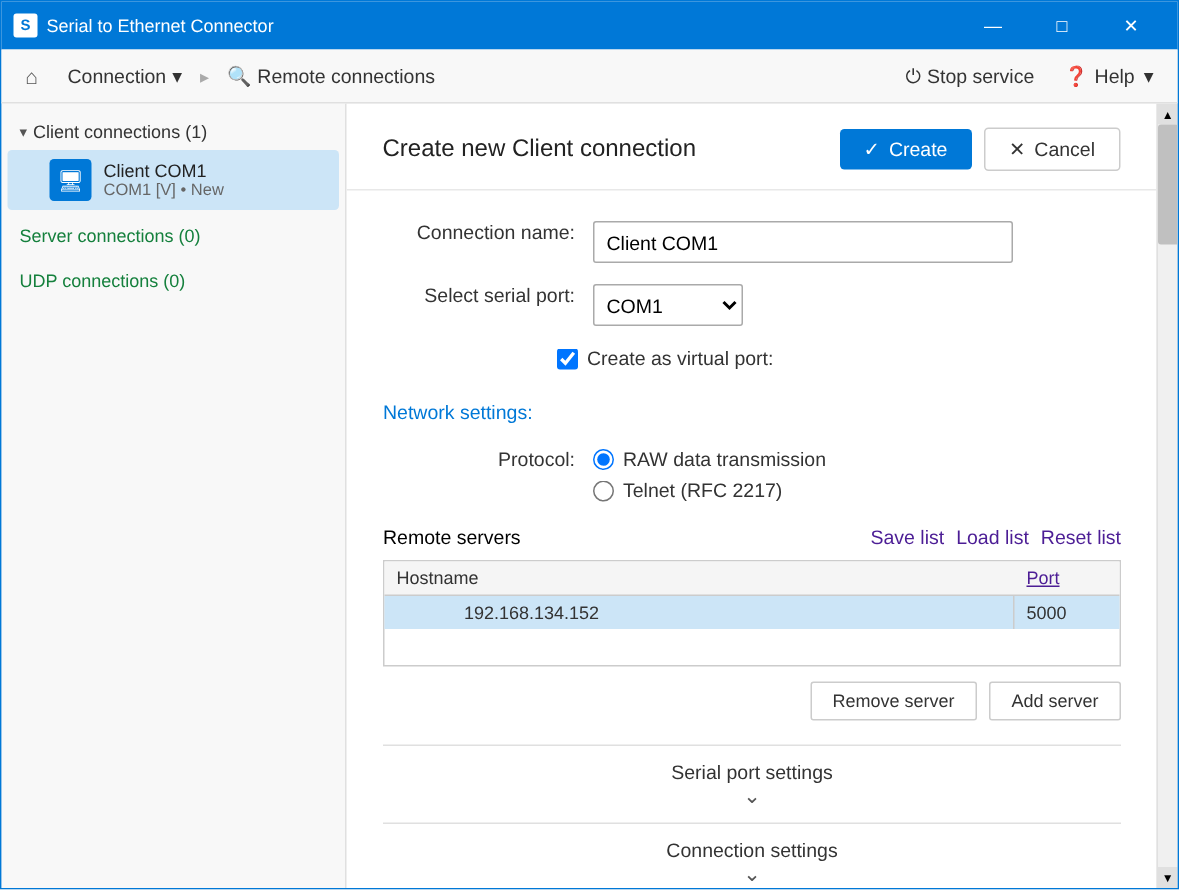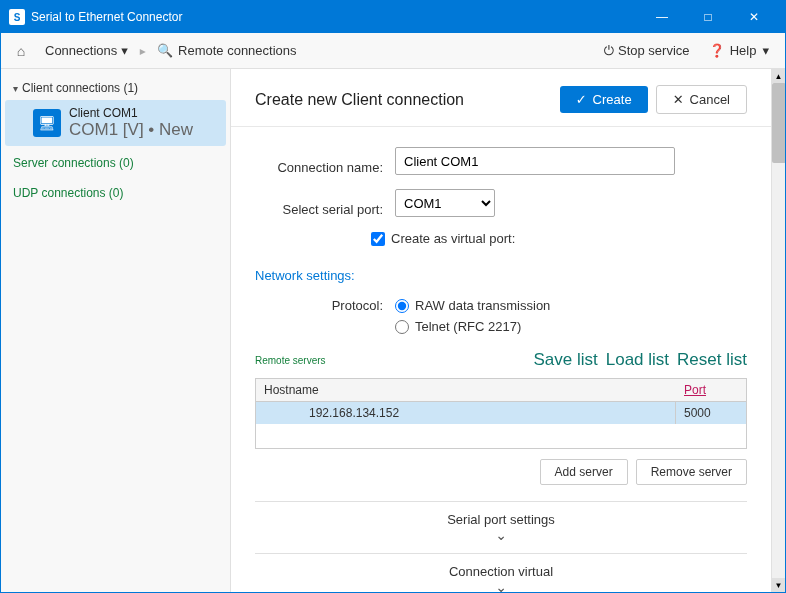--- a/index.html
+++ b/index.html
@@ -186,21 +186,21 @@
     .sidebar-item.active .item-icon {
       background: #0078d7;
       color: white;
     }
     .sidebar-item-details .item-name {
       font-size: 12px;
       font-weight: 500;
       color: #222;
     }
     .sidebar-item-details .item-sub {
-      font-size: 17px;
+      font-size: 11px;
       color: #666;
     }
     .sidebar-other-section {
       padding: 6px 12px;
       font-size: 12px;
       color: #15803d;
       cursor: pointer;
       margin-top: 4px;
     }
 
@@ -255,21 +255,21 @@
 
     
     .form-area {
       padding: 20px 24px;
       overflow-y: auto;
       flex: 1;
     }
 
     .form-row {
       display: flex;
-      align-items: flex-end;
+      align-items: flex-start;
       margin-bottom: 14px;
     }
     .form-label {
       width: 140px;
       font-size: 13px;
       color: #333;
       flex-shrink: 0;
       text-align: right;
       padding-right: 12px;
     }
@@ -343,32 +343,32 @@
     }
 
     
     .remote-servers-header {
       display: flex;
       align-items: center;
       margin-bottom: 8px;
       margin-top: 16px;
     }
     .remote-servers-title {
-      font-size: 10px;
+      font-size: 13px;
       font-weight: 500;
-      color: #15803d;
+      color: #000000;
       flex: 1;
     }
     .remote-servers-actions {
       display: flex;
       gap: 8px;
     }
     .link-btn {
-      font-size: 17px;
-      color: #0f766e;
+      font-size: 13px;
+      color: #4c1d95;
       cursor: pointer;
       background: none;
       border: none;
       padding: 0;
     }
 
     
     .server-table {
       border: 1px solid #ccc;
       margin-bottom: 10px;
@@ -382,21 +382,21 @@
       flex: 1;
       padding: 4px 8px;
       font-size: 12px;
       color: #333;
       font-weight: 500;
     }
     .server-col-port {
       width: 70px;
       padding: 4px 8px;
       font-size: 12px;
-      color: #be185d;
+      color: #4c1d95;
       font-weight: 500;
       text-decoration: underline;
     }
     .server-row {
       display: flex;
       align-items: center;
     }
     .server-row.selected {
       background: #cce5f7;
       padding-left: 45px;
@@ -506,21 +506,21 @@
     <div class="title-bar-controls">
       <button class="title-btn">—</button>
       <button class="title-btn">□</button>
       <button class="title-btn close">✕</button>
     </div>
   </div>
 
   <div class="menu-bar">
     <div class="menu-home-icon">⌂</div>
     <div class="menu-connections">
-      <span>Connections</span>
+      <span>Connection</span>
       <span style="margin-left:4px;">▾</span>
     </div>
     <span class="menu-separator">▸</span>
     <div class="menu-remote">
       <span class="search-icon">🔍</span>
       <span>Remote connections</span>
     </div>
     <div class="menu-right">
       <div class="menu-stop-service">
         <span>⏻</span>
@@ -628,31 +628,31 @@
               <div class="server-col-port">Port</div>
             </div>
             <div class="server-row selected">
               <div class="server-cell-host">192.168.134.152</div>
               <div class="server-cell-port">5000</div>
             </div>
             <div class="server-empty-row"></div>
           </div>
 
           <div class="server-buttons">
+            <button class="btn-server">Remove server</button>
             <button class="btn-server">Add server</button>
-            <button class="btn-server">Remove server</button>
           </div>
 
           <div class="collapsible-section">
             <span class="collapsible-title">Serial port settings</span>
             <span class="collapsible-icon">⌄</span>
           </div>
 
           <div class="collapsible-section">
-            <span class="collapsible-title">Connection virtual</span>
+            <span class="collapsible-title">Connection settings</span>
             <span class="collapsible-icon">⌄</span>
           </div>
         </div>
       </div>
 
       <div class="scrollbar-area">
         <div class="scroll-btn">▲</div>
         <div class="scroll-track">
           <div class="scroll-thumb"></div>
         </div>

